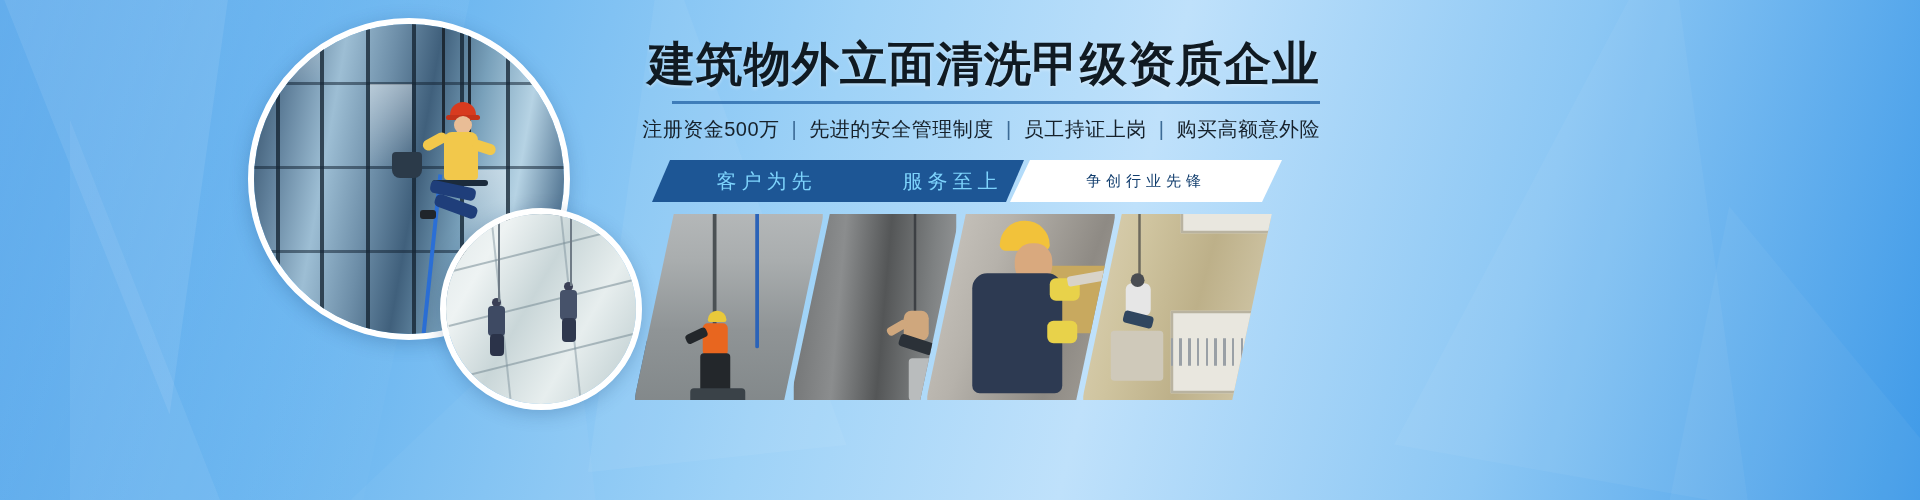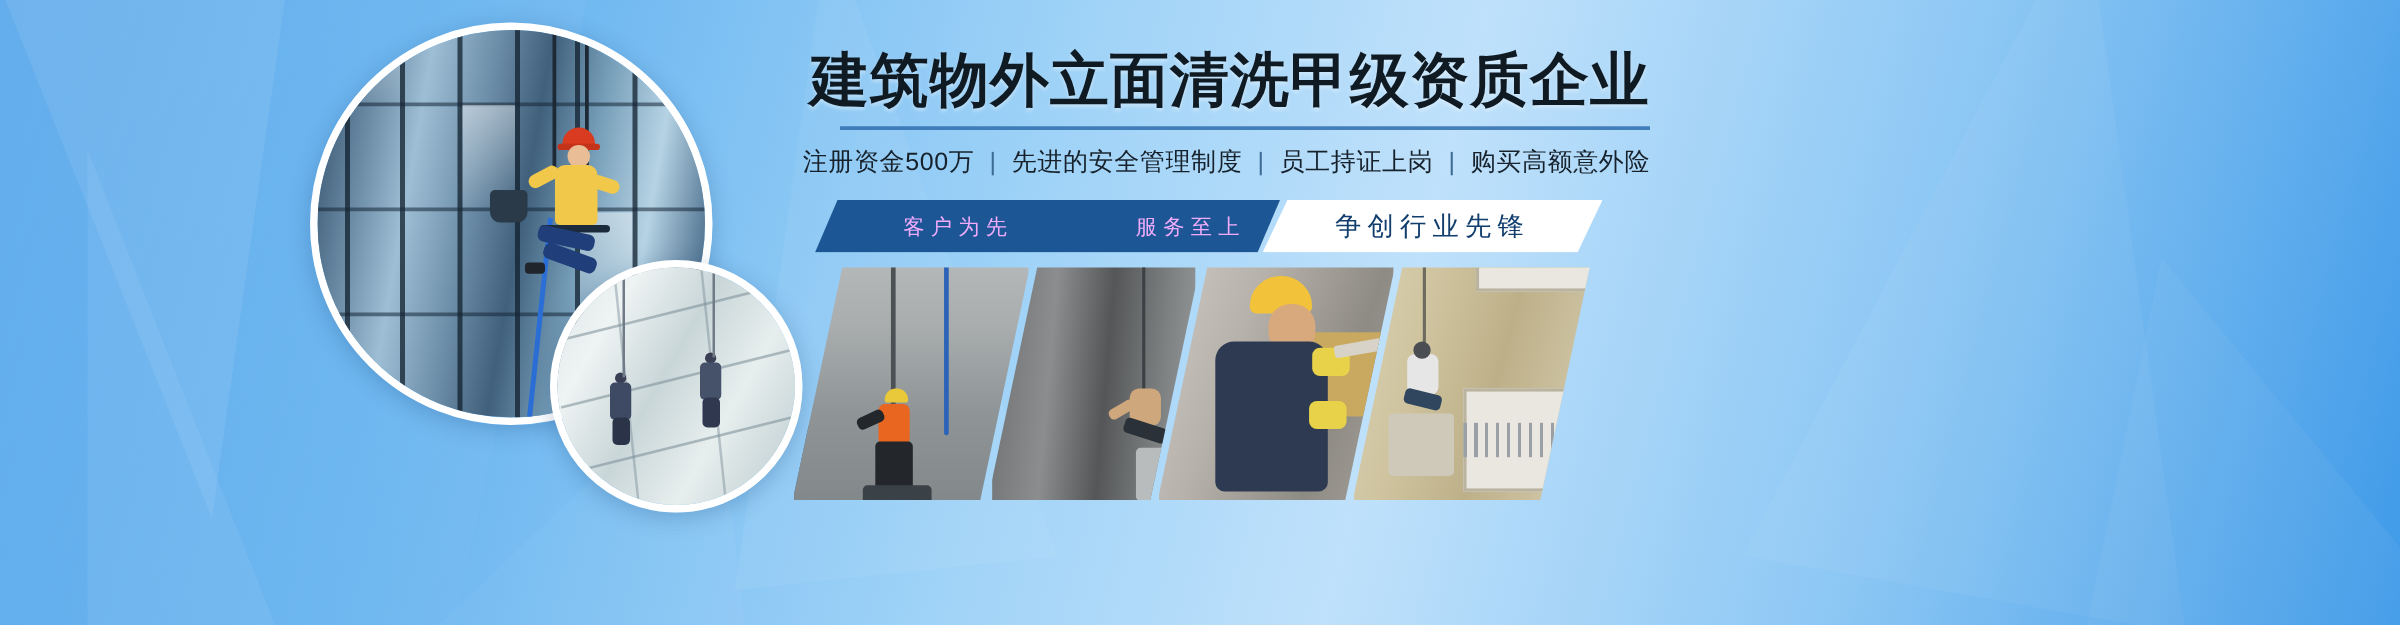--- a/index.html
+++ b/index.html
@@ -111,22 +111,22 @@
     background:#1d5695;
     clip-path:polygon(18px 0,372px 0,354px 42px,0 42px);
     display:flex;align-items:center;justify-content:space-around;
   }
   .slogan-light{
     position:absolute;left:358px;top:0;height:42px;width:272px;
     background:#ffffff;
     clip-path:polygon(20px 0,272px 0,252px 42px,0 42px);
     display:flex;align-items:center;justify-content:center;
   }
-  .slogan-dark span{color:#f0abfc;font-size:17px;letter-spacing:5px;margin-left:43px;}
-  .slogan-light span{color:#123e6e;font-size:21px;letter-spacing:5px;font-weight:500;}
+  .slogan-dark span{color:#7dd3fc;font-size:20px;letter-spacing:5px;margin-left:43px;}
+  .slogan-light span{color:#123e6e;font-size:15px;letter-spacing:5px;font-weight:500;}
 
   
   .strip{position:absolute;left:654px;top:214px;width:630px;height:186px;display:flex;}
   .shot{
     position:relative;height:186px;overflow:hidden;margin-right:6px;
     transform:skewX(-12deg);
   }
   .shot > .inner{position:absolute;inset:0;transform:skewX(12deg) scale(1.25);}
   .s1{width:150px;}
   .s2{width:130px;}

